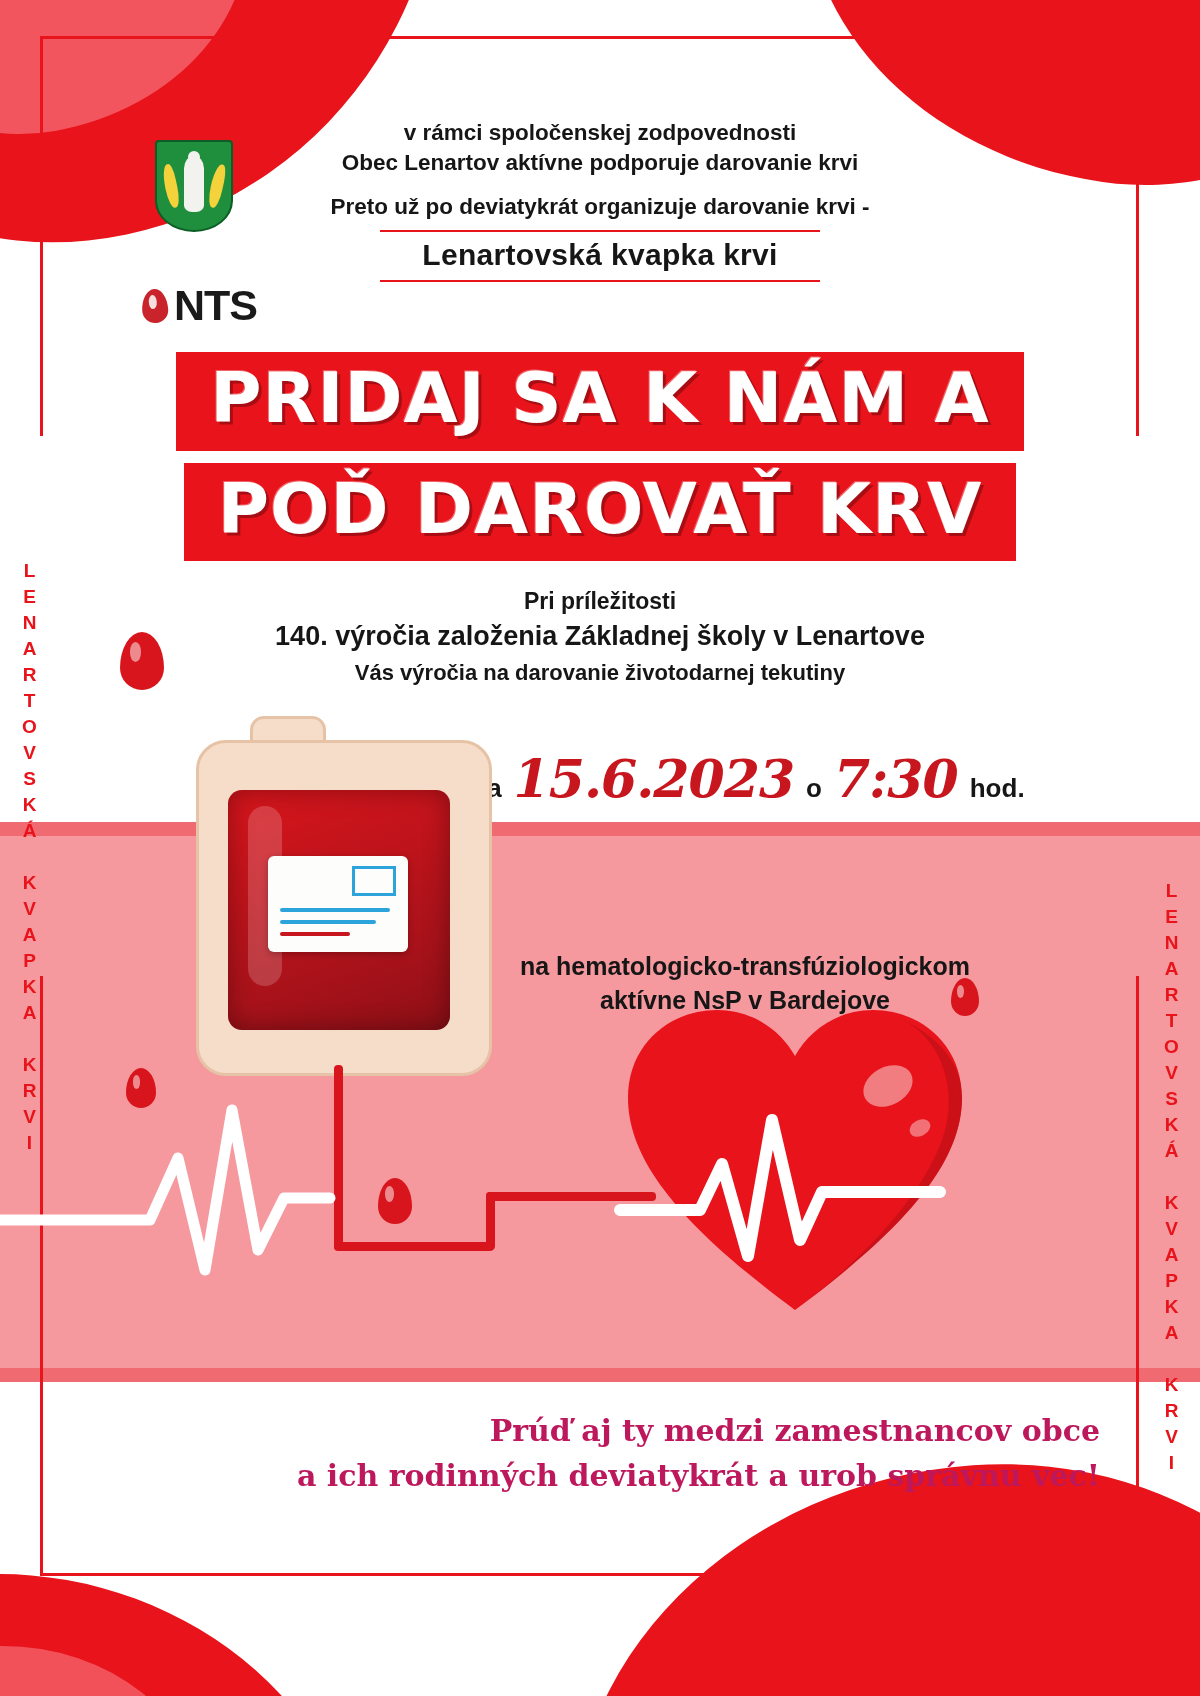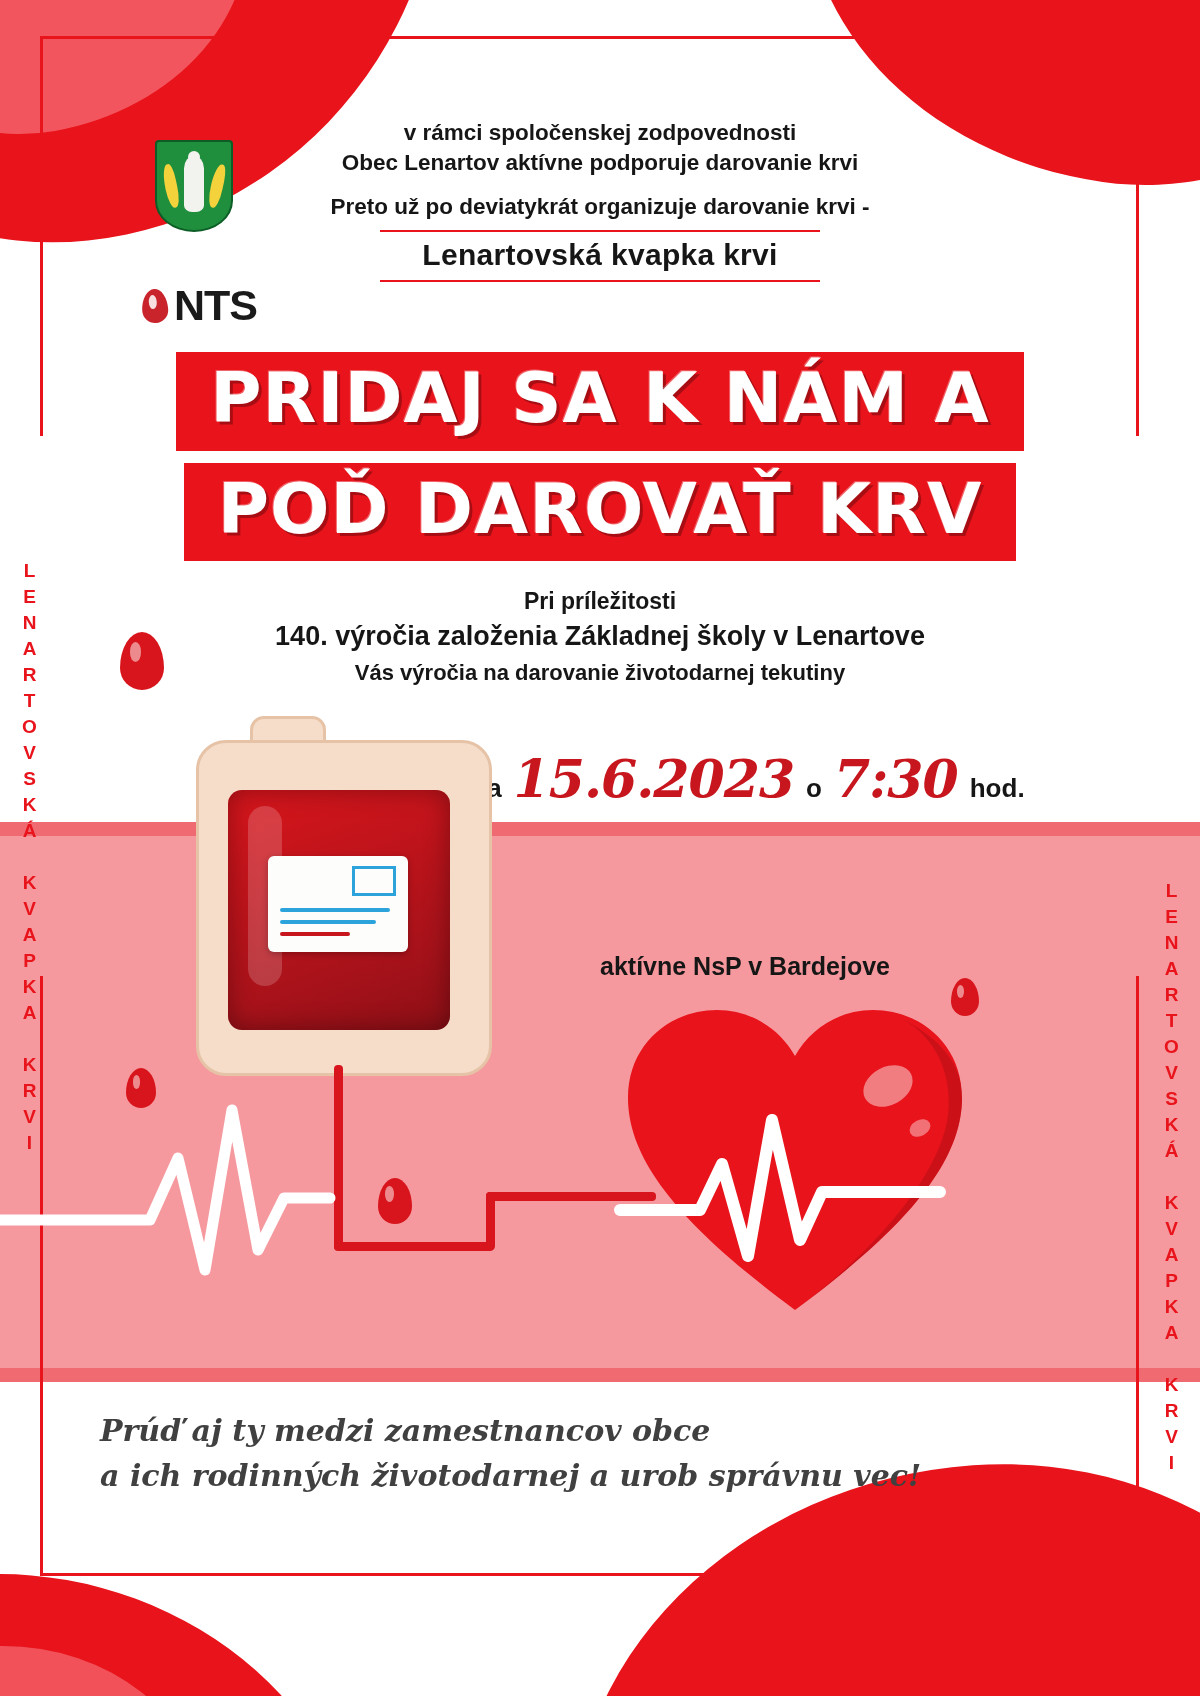--- a/index.html
+++ b/index.html
@@ -467,24 +467,23 @@
     width: 1200px;
     height: 230px;
   }
 
   
   .closing {
     position: absolute;
     left: 100px;
     top: 1408px;
     width: 1000px;
-    text-align: left;
-    color: #404040;
+    text-align: right;
+    color: #be185d;
     font-family: "DejaVu Serif", serif;
-    font-style: italic;
     font-weight: 700;
     font-size: 30px;
     line-height: 1.5;
   }
 </style>
 </head>
 <body>
 
 <div class="poster">
 
@@ -545,20 +544,21 @@
 
   <div class="datetime">
     <span class="dt-word">dňa</span>
     <span class="dt-big">15.6.2023</span>
     <span class="dt-word">o</span>
     <span class="dt-big">7:30</span>
     <span class="dt-word">hod.</span>
   </div>
 
   <div class="venue">
+    <div>na hematologicko-transfúziologickom</div>
     <div>aktívne NsP v Bardejove</div>
   </div>
 
   <div class="bag-neck"></div>
   <div class="bag"></div>
   <div class="bag-inner"></div>
   <div class="bag-gloss"></div>
   <div class="bag-label">
     <div class="sq"></div>
     <div class="ln ln1"></div>
@@ -586,16 +586,16 @@
 
   <div class="ecg">
     <svg width="1200" height="230" viewBox="0 0 1200 230">
       <polyline points="0,140 110,140 150,140 178,78 205,190 232,30 258,170 284,118 330,118" fill="none" stroke="#ffffff" stroke-width="11" stroke-linecap="round" stroke-linejoin="round"></polyline>
       <polyline points="620,130 672,130 700,130 722,84 748,176 772,40 800,160 822,112 880,112 940,112" fill="none" stroke="#ffffff" stroke-width="12" stroke-linecap="round" stroke-linejoin="round"></polyline>
     </svg>
   </div>
 
   <div class="closing">
     <div>Prúď aj ty medzi zamestnancov obce</div>
-    <div>a ich rodinných životodarnej a urob správnu vec!</div>
+    <div>a ich rodinných deviatykrát a urob správnu vec!</div>
   </div>
 
 </div>
 
 </body></html>

